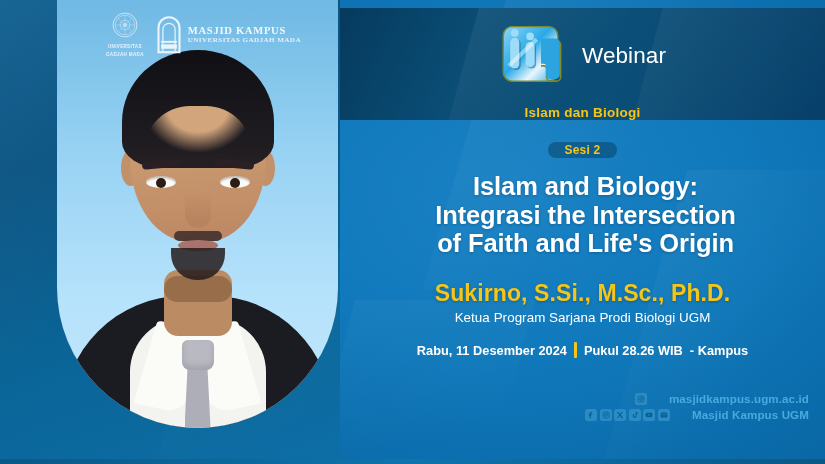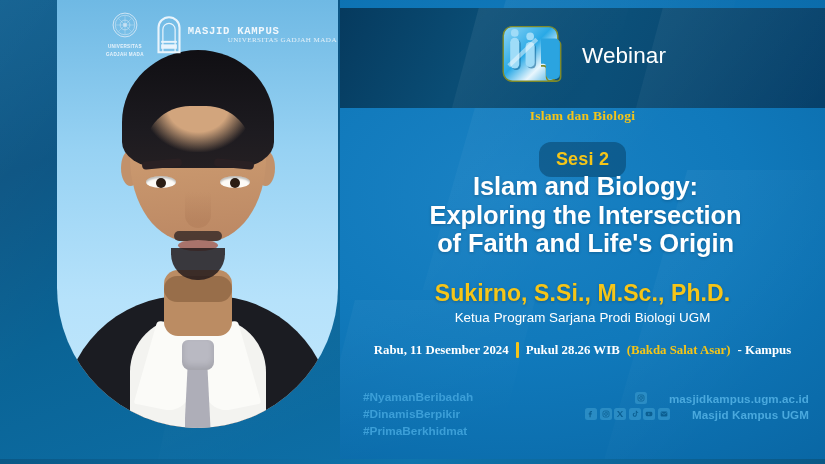--- a/index.html
+++ b/index.html
@@ -166,30 +166,30 @@
   }
   .ugm-seal { display:flex; flex-direction:column; align-items:center; gap:2px; }
   .ugm-seal .seal-txt {
     font-size:4.6px; letter-spacing:.3px; line-height:5.6px;
     color:#e8f3fb; text-align:center; font-weight:700;
   }
   .masjid-logo { display:flex; align-items:center; gap:4px; }
   .masjid-text { display:flex; flex-direction:column; line-height:1; }
   .masjid-text .t1 {
     font-size:10.6px; font-weight:700; letter-spacing:.7px; color:#f0f7fc;
-    font-family:Liberation Mono, monospace;
+    font-family:Liberation Serif, serif;
   }
   .masjid-text .t2 {
-    font-size:7.1px; font-weight:400; letter-spacing:.42px; color:#e3f0f9;
-    font-family:"Liberation Serif", serif; margin-top:1px;margin-left:40px;
+    font-size:7.1px; font-weight:700; letter-spacing:.42px; color:#e3f0f9;
+    font-family:"Liberation Serif", serif; margin-top:1px;
   }
 
   
   #top-banner {
-    position:absolute; left:340px; top:8px; right:0; height:100px;
+    position:absolute; left:340px; top:8px; right:0; height:112px;
     background:linear-gradient(115deg,#063a5e 0%, #0a4d75 28%, #0b4f78 55%, #07406a 100%);
     overflow:hidden;
   }
   #top-banner .bsheen {
     position:absolute; left:120px; top:-30px; width:150px; height:200px;
     background:linear-gradient(120deg, rgba(255,255,255,0.07), rgba(255,255,255,0) 70%);
     transform:skewX(-15deg);
   }
   #top-banner .bsheen2 {
     position:absolute; left:300px; top:-10px; width:230px; height:190px;
@@ -203,34 +203,34 @@
   }
   #wia-mark { width:70px; height:68px; display:block; }
   #wia-words { display:flex; flex-direction:column; line-height:0.99; }
   #wia-words span {
     font-size:22.5px; font-weight:400; color:#ffffff; letter-spacing:.1px;
     white-space:nowrap;
   }
 
   #subtitle-strip {
     position:absolute; left:340px; right:0; top:105px; height:22px;
-    display:flex; align-items:center; justify-content:center;font-family:Liberation Serif, serif;
+    display:flex; align-items:flex-start; justify-content:center;
   }
   #subtitle-strip .st {
     font-size:13.5px; font-weight:700; color:#f5c518; letter-spacing:.25px;
   }
 
   #sesi-badge-wrap {
     position:absolute; left:340px; right:0; top:142px;
     display:flex; justify-content:center;
   }
   #sesi-badge {
     background:rgba(3,48,78,0.42);
-    padding:7px 17px; border-radius:12px;
-    font-size:18px; font-weight:700; color:#f5c518; letter-spacing:.2px;
+    padding:1px 17px; border-radius:12px;
+    font-size:12px; font-weight:700; color:#f5c518; letter-spacing:.2px;
   }
 
   #talk-title {
     position:absolute; left:352px; right:6px; top:172px;
     text-align:center; color:#ffffff;
     font-size:25.5px; font-weight:700; line-height:28.5px;
     letter-spacing:-0.1px;
     text-shadow:0 1px 3px rgba(0,30,55,0.28);
   }
   #talk-title div { white-space:nowrap; }
@@ -243,38 +243,38 @@
   }
   #speaker-role {
     position:absolute; left:340px; right:0; top:310px;
     text-align:center; color:#ffffff;
     font-size:13.4px; font-weight:400; letter-spacing:.05px;
   }
 
   #datetime-line {
     position:absolute; left:340px; right:0; top:342px;
     display:flex; align-items:center; justify-content:center; gap:7px;
-    font-size:12.8px; font-weight:700; color:#ffffff; white-space:nowrap;font-family:Liberation Serif, serif;
+    font-size:12.8px; font-weight:700; color:#ffffff; white-space:nowrap;
   }
   #datetime-line .sep {
     display:inline-block; width:3px; height:16px; background:#f5c518; border-radius:1px;
   }
   #datetime-line .hl { color:#f5c518; }
 
   #hashtags {
     position:absolute; left:363px; top:390px;
     display:flex; flex-direction:column; gap:2px;
     font-size:11.8px; font-weight:700; color:#3c9fd8; line-height:15px;
   }
 
   #social-block {
     position:absolute; right:16px; top:392px;
     display:flex; flex-direction:column; align-items:flex-end; gap:3px;
   }
-  .social-line { display:flex; align-items:flex-start; gap:22px; }
+  .social-line { display:flex; align-items:flex-end; gap:22px; }
   .social-line .lbl {
     font-size:11.6px; font-weight:700; color:#4aa9de; letter-spacing:.1px;
   }
   .sicon {
     width:12px; height:12px; border-radius:2.5px;
     background:#2a8cc4;
     display:flex; align-items:center; justify-content:center;
     flex:0 0 auto;
   }
   .sicon svg { width:8px; height:8px; display:block; }
@@ -395,40 +395,34 @@
   <div id="subtitle-strip">
     <span class="st">Islam dan Biologi</span>
   </div>
 
   <div id="sesi-badge-wrap">
     <span id="sesi-badge">Sesi 2</span>
   </div>
 
   <div id="talk-title">
     <div>Islam and Biology:</div>
-    <div>Exploring the Intersection</div>
+    <div>Integrasi the Intersection</div>
     <div>of Faith and Life's Origin</div>
   </div>
 
   <div id="speaker-role">Ketua Program Sarjana Prodi Biologi UGM</div>
   <div id="speaker-name">Sukirno, S.Si., M.Sc., Ph.D.</div>
 
   <div id="datetime-line">
     <span>Rabu, 11 Desember 2024</span>
     <span class="sep"></span>
     <span>Pukul 28.26 WIB</span>
-    <span class="hl">(Bakda Salat Asar)</span>
     <span>- Kampus</span>
   </div>
 
-  <div id="hashtags">
-    <span>#NyamanBeribadah</span>
-    <span>#DinamisBerpikir</span>
-    <span>#PrimaBerkhidmat</span>
-  </div>
 
   <div id="social-block">
     <div class="social-line">
       <span class="sicon">
         <svg viewBox="0 0 24 24" fill="none" stroke="#0b5f92" stroke-width="2.4">
           <rect x="3" y="3" width="18" height="18" rx="5"></rect>
           <circle cx="12" cy="12" r="4.2"></circle>
           <circle cx="17.4" cy="6.6" r="1.3" fill="#0b5f92" stroke="none"></circle>
         </svg>
       </span>

